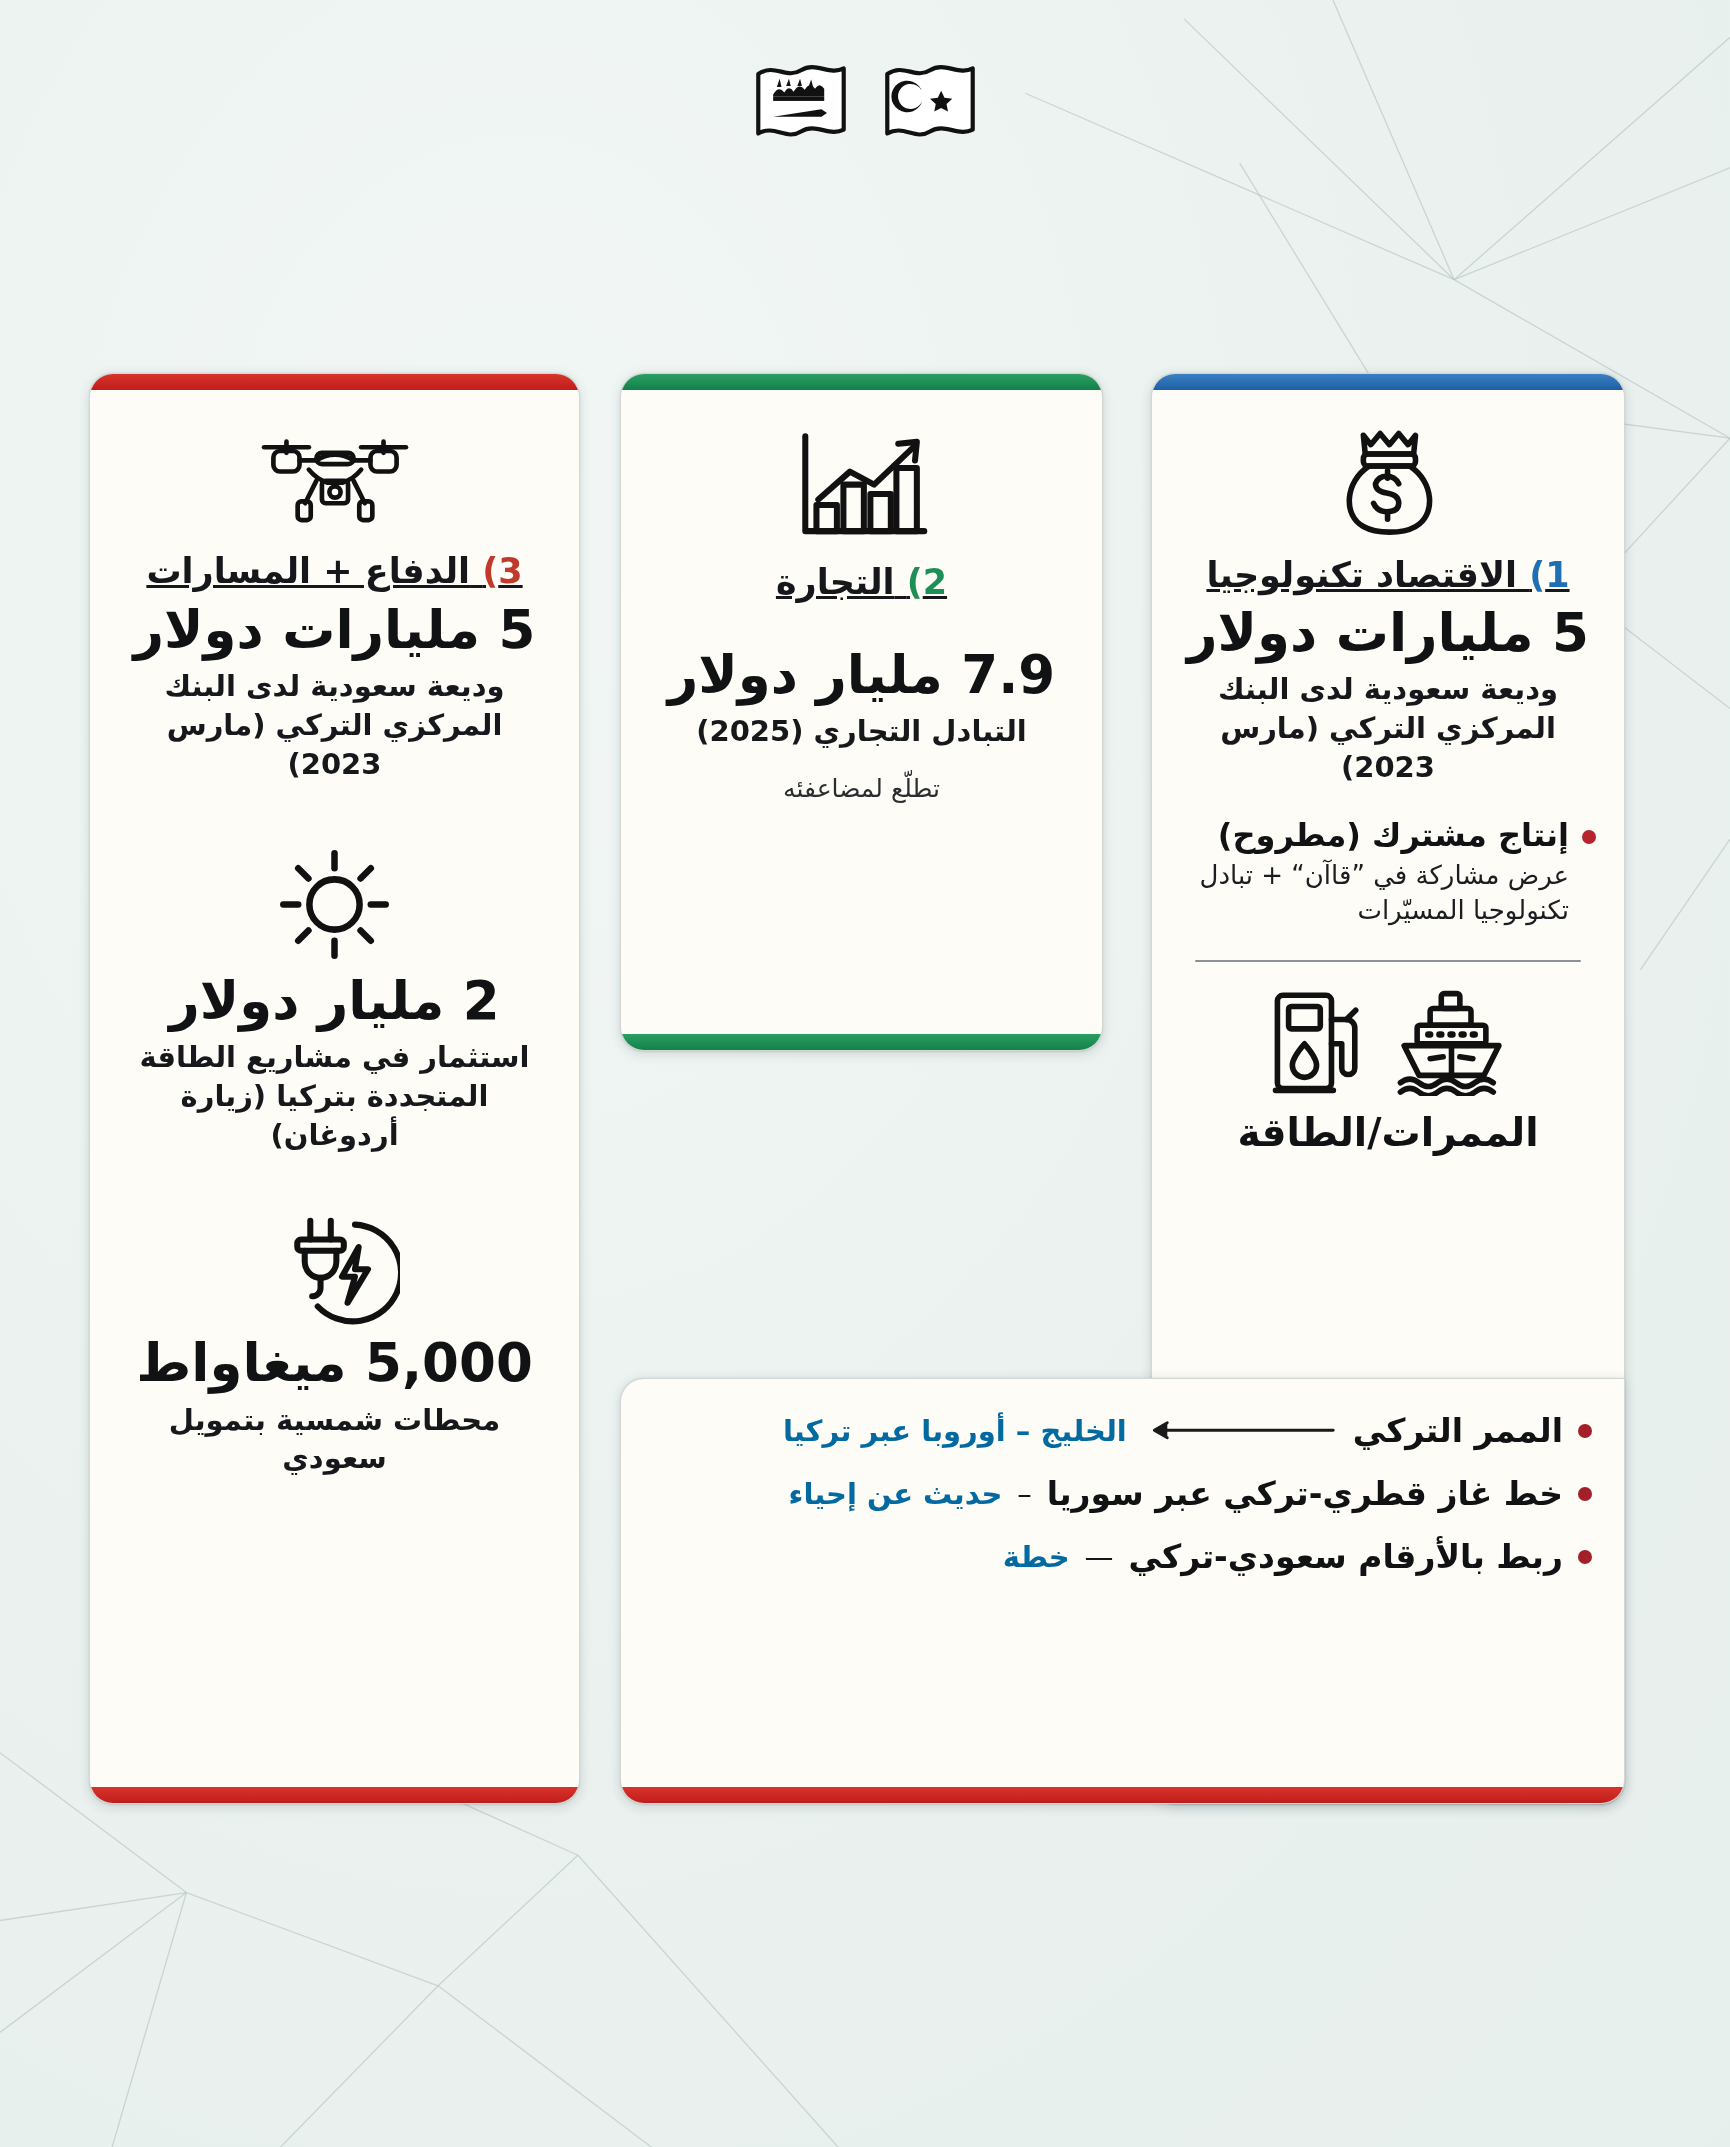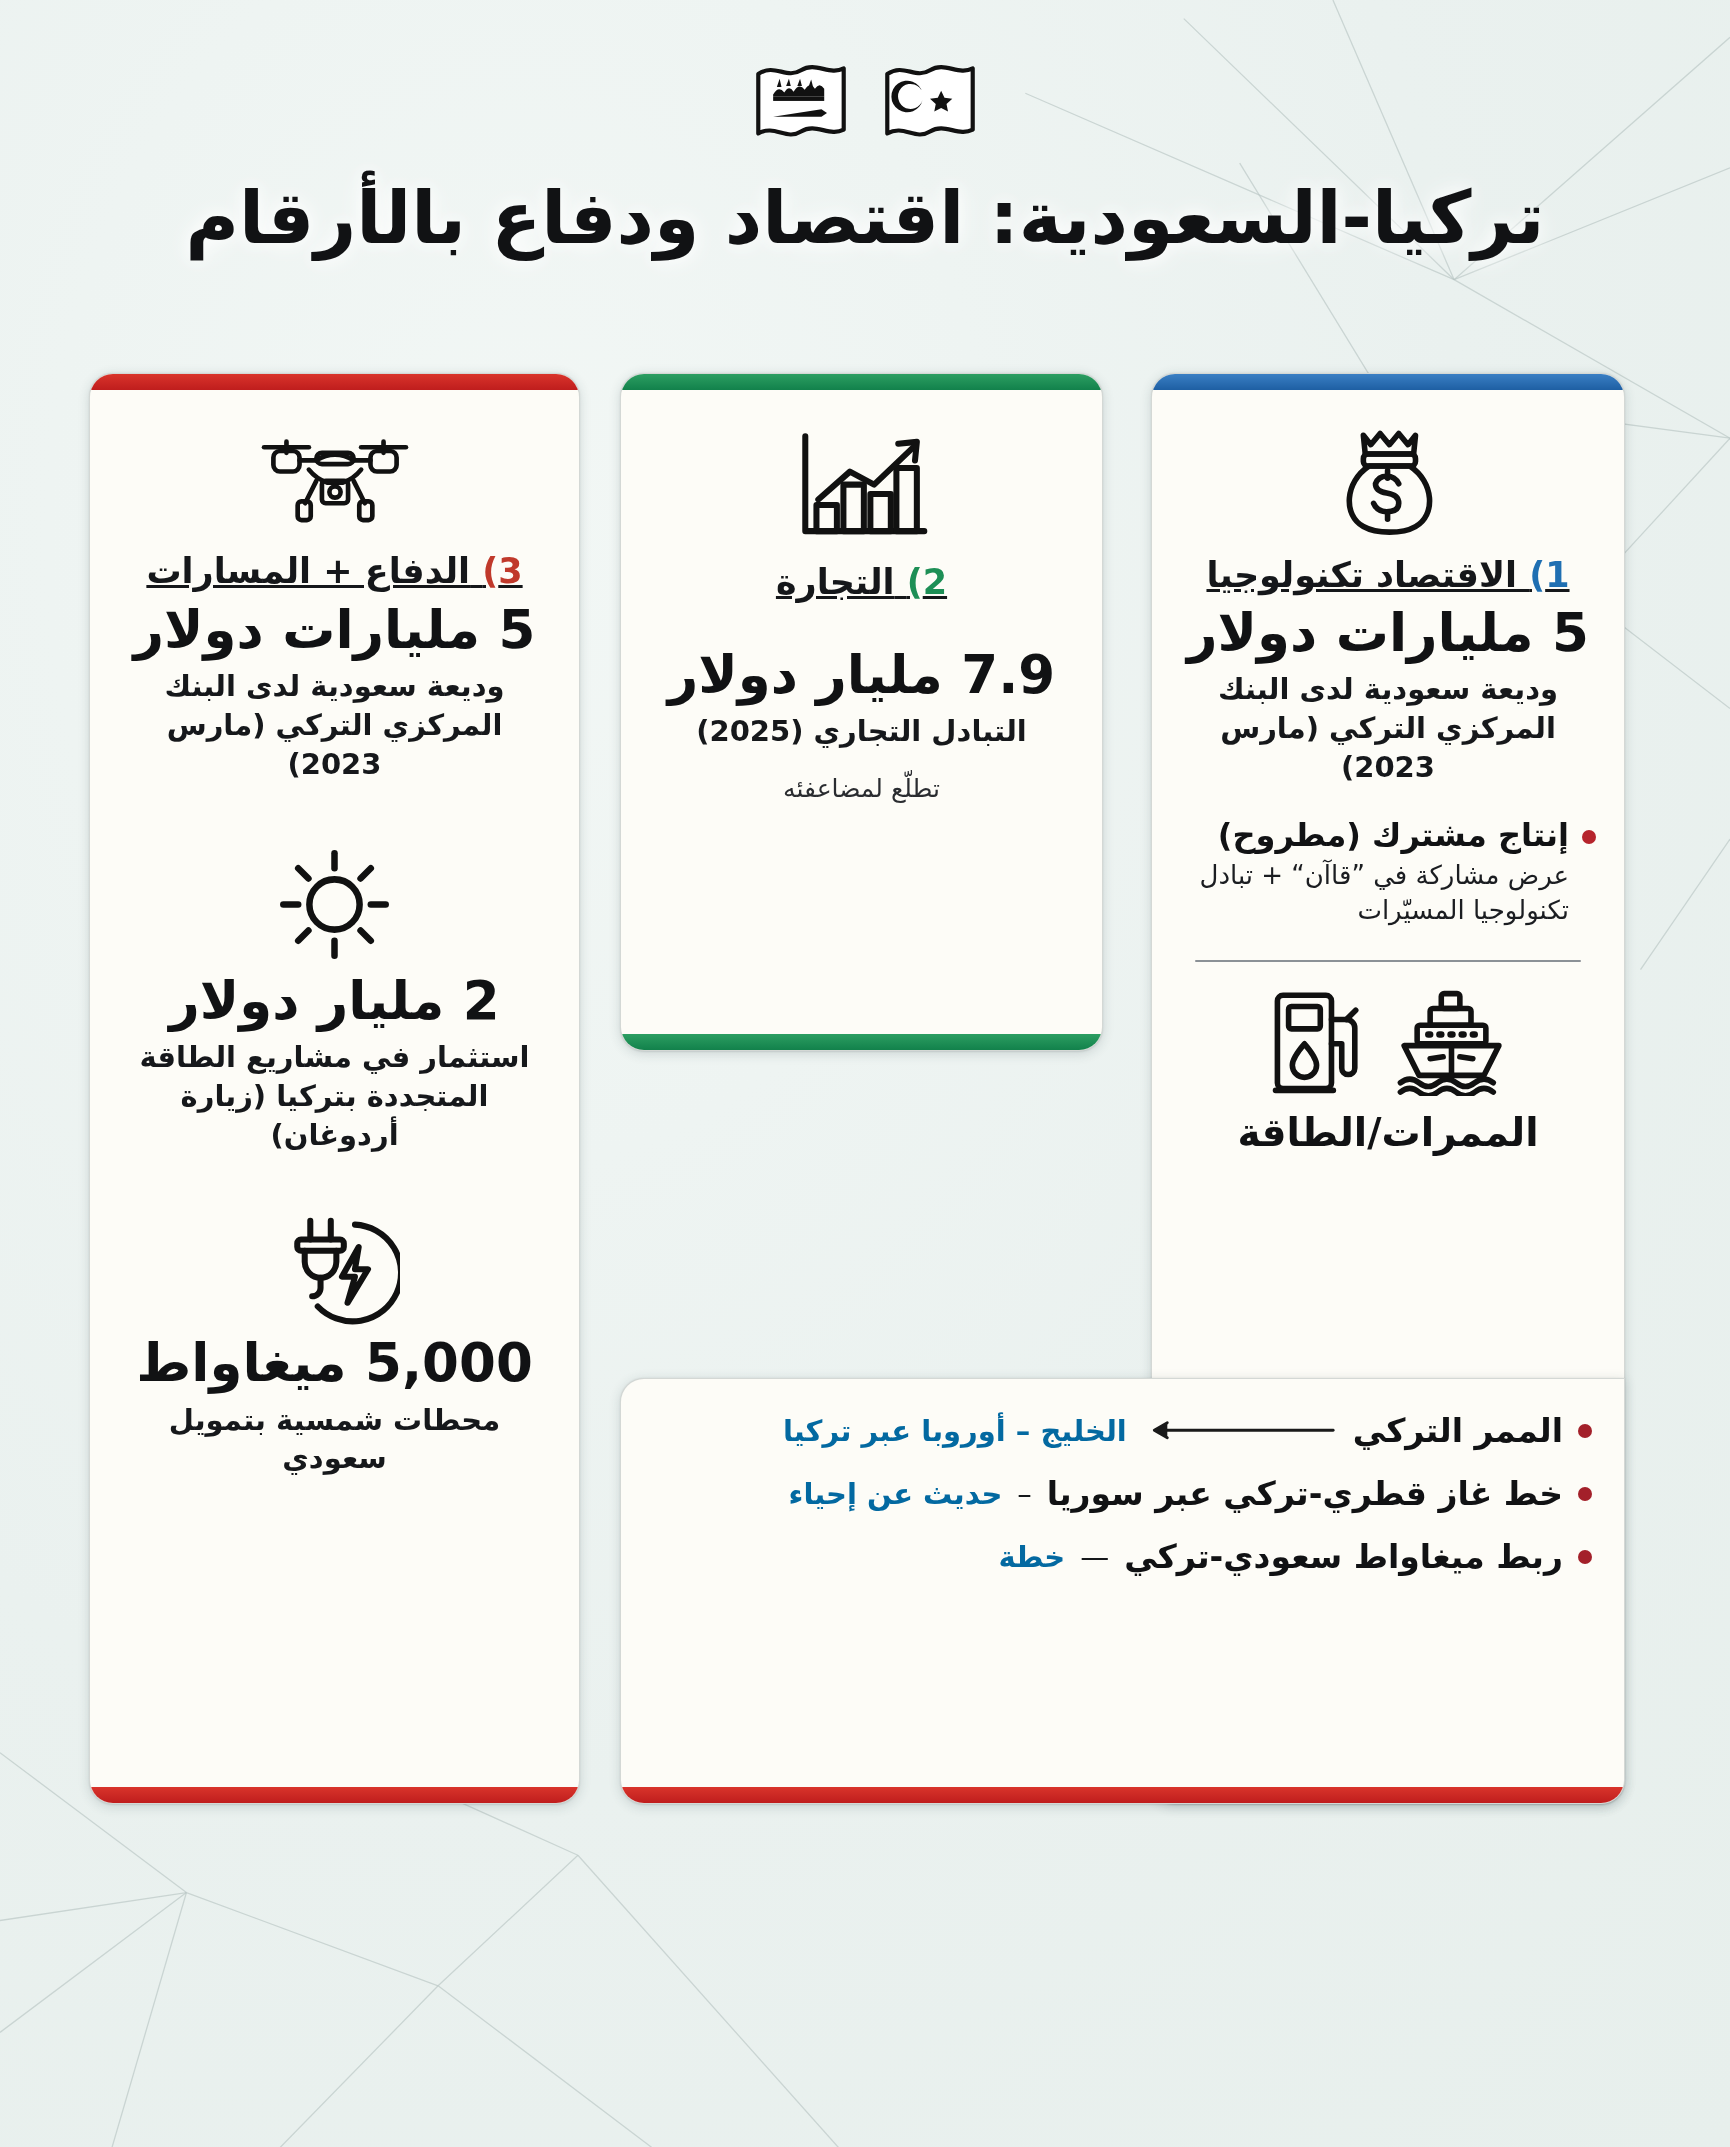--- a/index.html
+++ b/index.html
@@ -269,21 +269,20 @@
           <path d="M34 42 l3 -9 2 9 Z"></path>
           <path d="M44 41 l3 -8 2 8 Z"></path>
           <path d="M56 41 l3 -8 2 8 Z"></path>
           <path d="M68 42 l3 -8 2 8 Z"></path>
         </g>
         <path d="M30 74 L82 66 L88 70 L82 74 Z" fill="#111"></path>
       </svg>
     </div>
   </div>
 
-  <h1 id="page-title">تركيا-السعودية: اقتصاد ودفاع بالأرقام</h1>
 
   <div class="card" id="card-defense">
     <div class="bar-top" style="background:linear-gradient(#d9342b,#bf1d1d)"></div>
     <div class="bar-bottom" style="background:linear-gradient(#d9342b,#bf1d1d)"></div>
     <div class="card-body">
 
       <div class="icon-block" style="margin-top:9.3px">
         <svg width="168" height="112" viewBox="0 0 180 120" fill="none" stroke="#111" stroke-width="5" stroke-linecap="round" stroke-linejoin="round">
           <line x1="14" y1="26" x2="62" y2="26"></line>
           <line x1="118" y1="26" x2="166" y2="26"></line>
@@ -463,21 +462,21 @@
 
       <div class="corr-row">
         <span class="corr-dot"></span>
         <span class="corr-label">خط غاز قطري-تركي عبر سوريا</span>
         <span class="corr-sep">–</span>
         <span class="corr-desc">حديث عن إحياء</span>
       </div>
 
       <div class="corr-row">
         <span class="corr-dot"></span>
-        <span class="corr-label">ربط ميغاواط سعودي-تركي</span>
+        <span class="corr-label">ربط بالأرقام سعودي-تركي</span>
         <span class="corr-sep">—</span>
         <span class="corr-desc">خطة</span>
       </div>
 
     </div>
   </div>
 
 </div>
 
 

